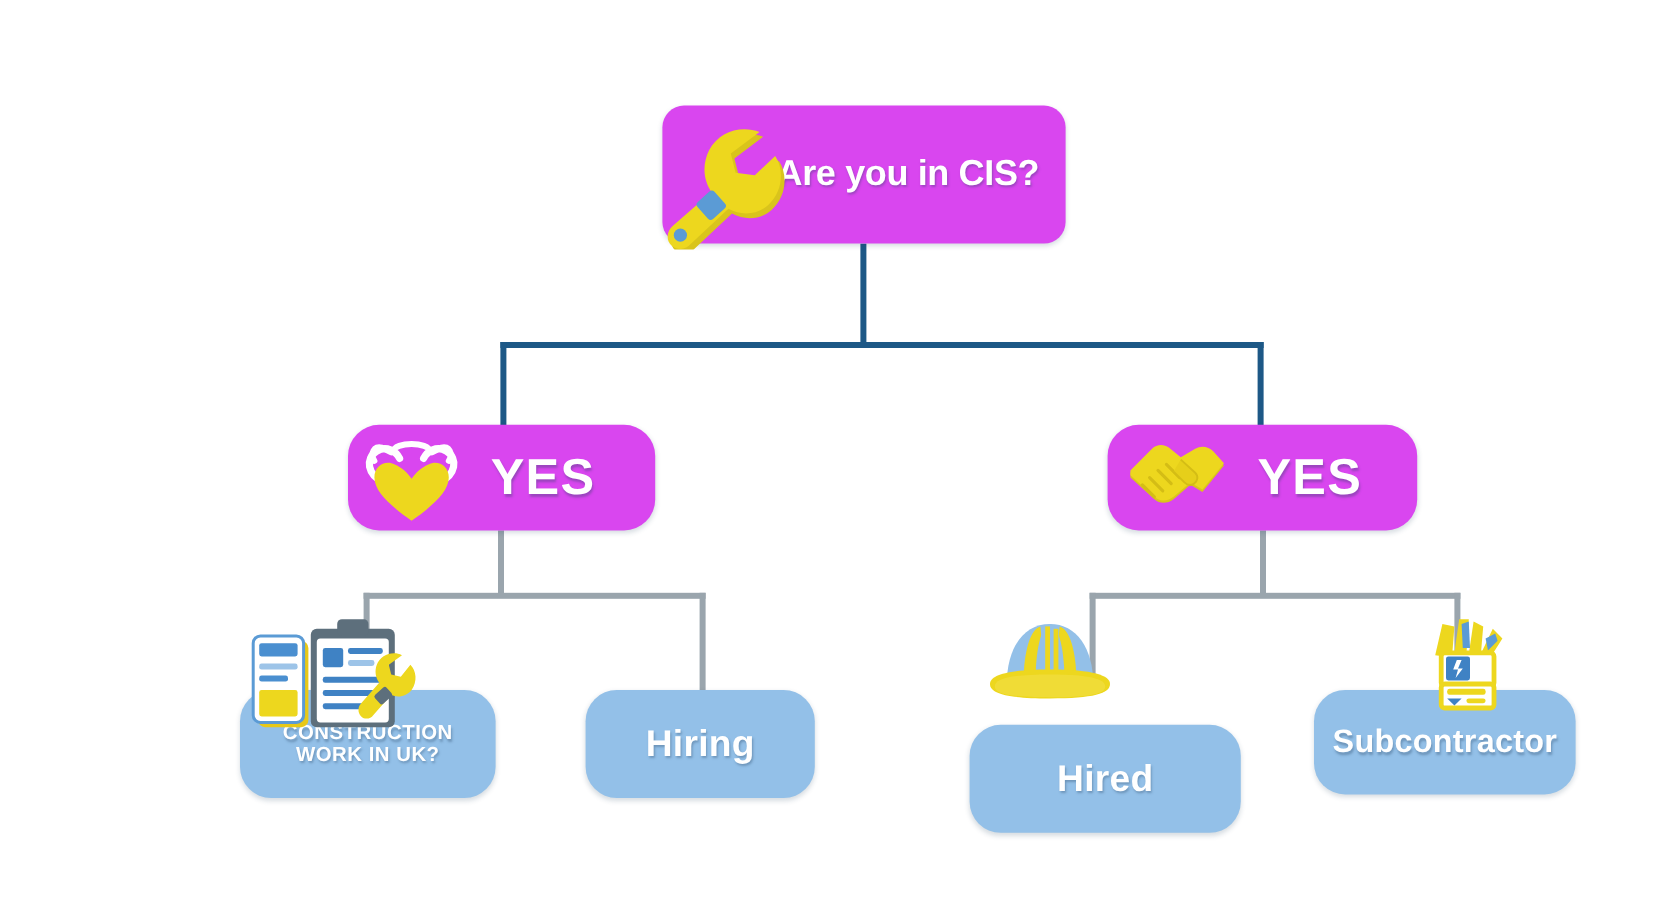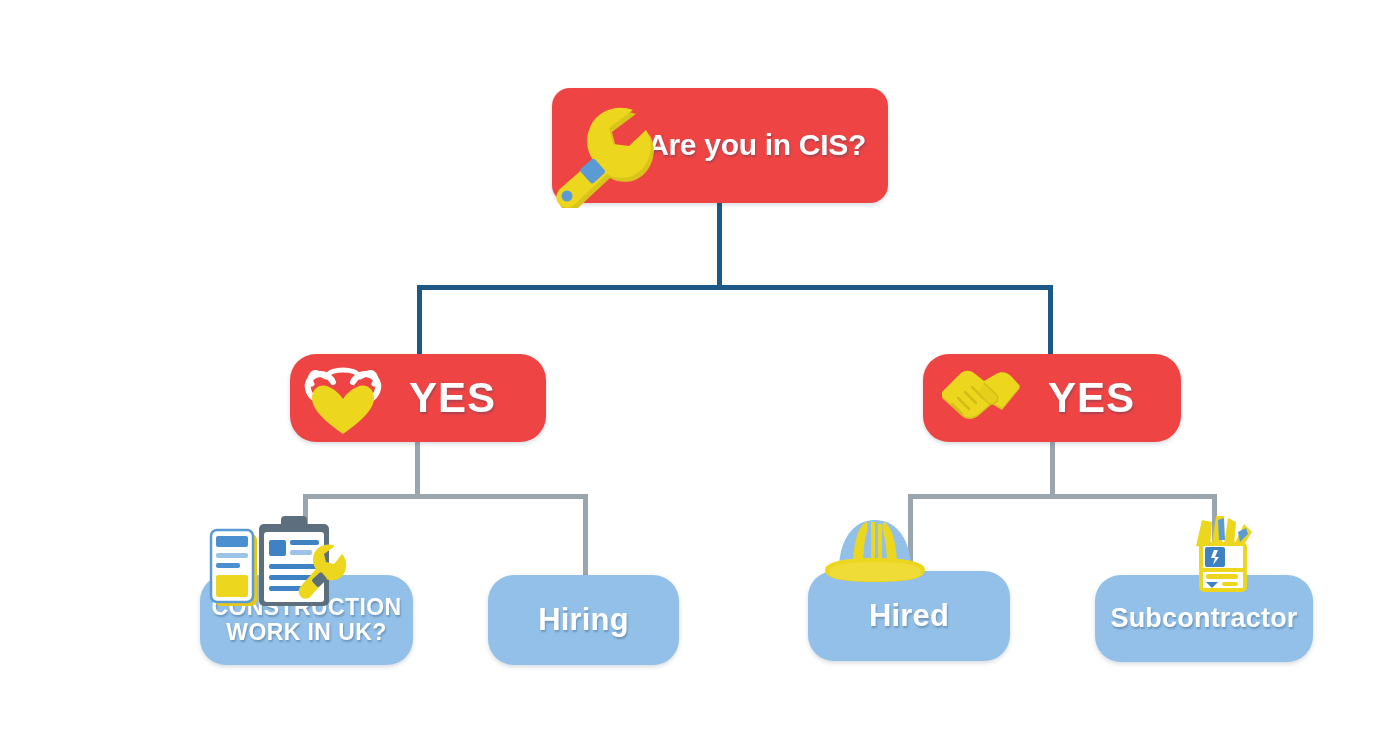--- a/index.html
+++ b/index.html
@@ -31,21 +31,21 @@
   .node {
     position: absolute;
     border-radius: 26px;
     display: flex;
     align-items: center;
     justify-content: center;
     box-sizing: border-box;
     box-shadow: 0 2px 4px rgba(30,60,90,0.18);
   }
   .node.dark {
-    background: #ef4444;
+    background: #d946ef;
   }
   .node.light {
     background: #93c0e8;
   }
   .node-label {
     color: #ffffff;
     font-weight: bold;
     text-shadow: 1px 2px 2px rgba(40,70,100,0.35);
     line-height: 1.08;
     text-align: center;
@@ -92,35 +92,35 @@
   }
 
   
   #node-construction {
     left: 200px;
     top: 575px;
     width: 213px;
     height: 90px;
   }
   #node-construction .node-label {
-    font-size: 23px;
+    font-size: 17px;
     letter-spacing: 0.4px;
   }
   #node-hiring {
     left: 488px;
     top: 575px;
     width: 191px;
     height: 90px;
   }
   #node-hiring .node-label { font-size: 31px; }
 
   #node-hired {
     left: 808px;
-    top: 571px;
-    width: 202px;
+    top: 604px;
+    width: 226px;
     height: 90px;
     justify-content: center;
   }
   #node-hired .node-label { font-size: 31px; }
 
   #node-subcontractor {
     left: 1095px;
     top: 575px;
     width: 218px;
     height: 87px;

